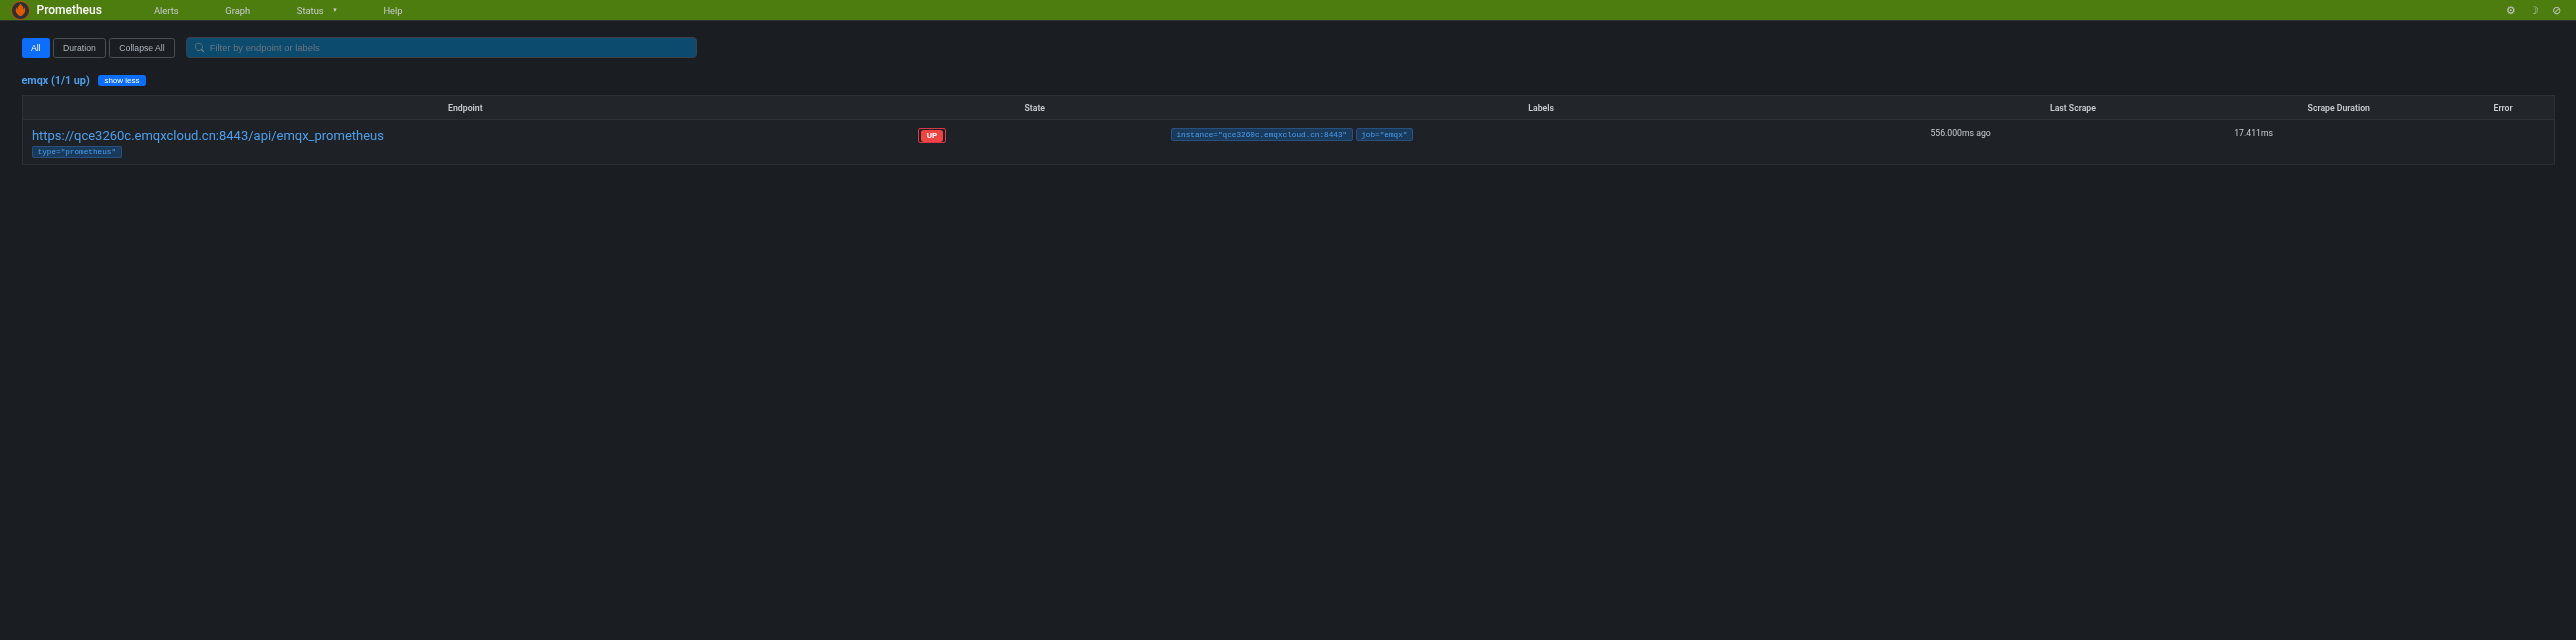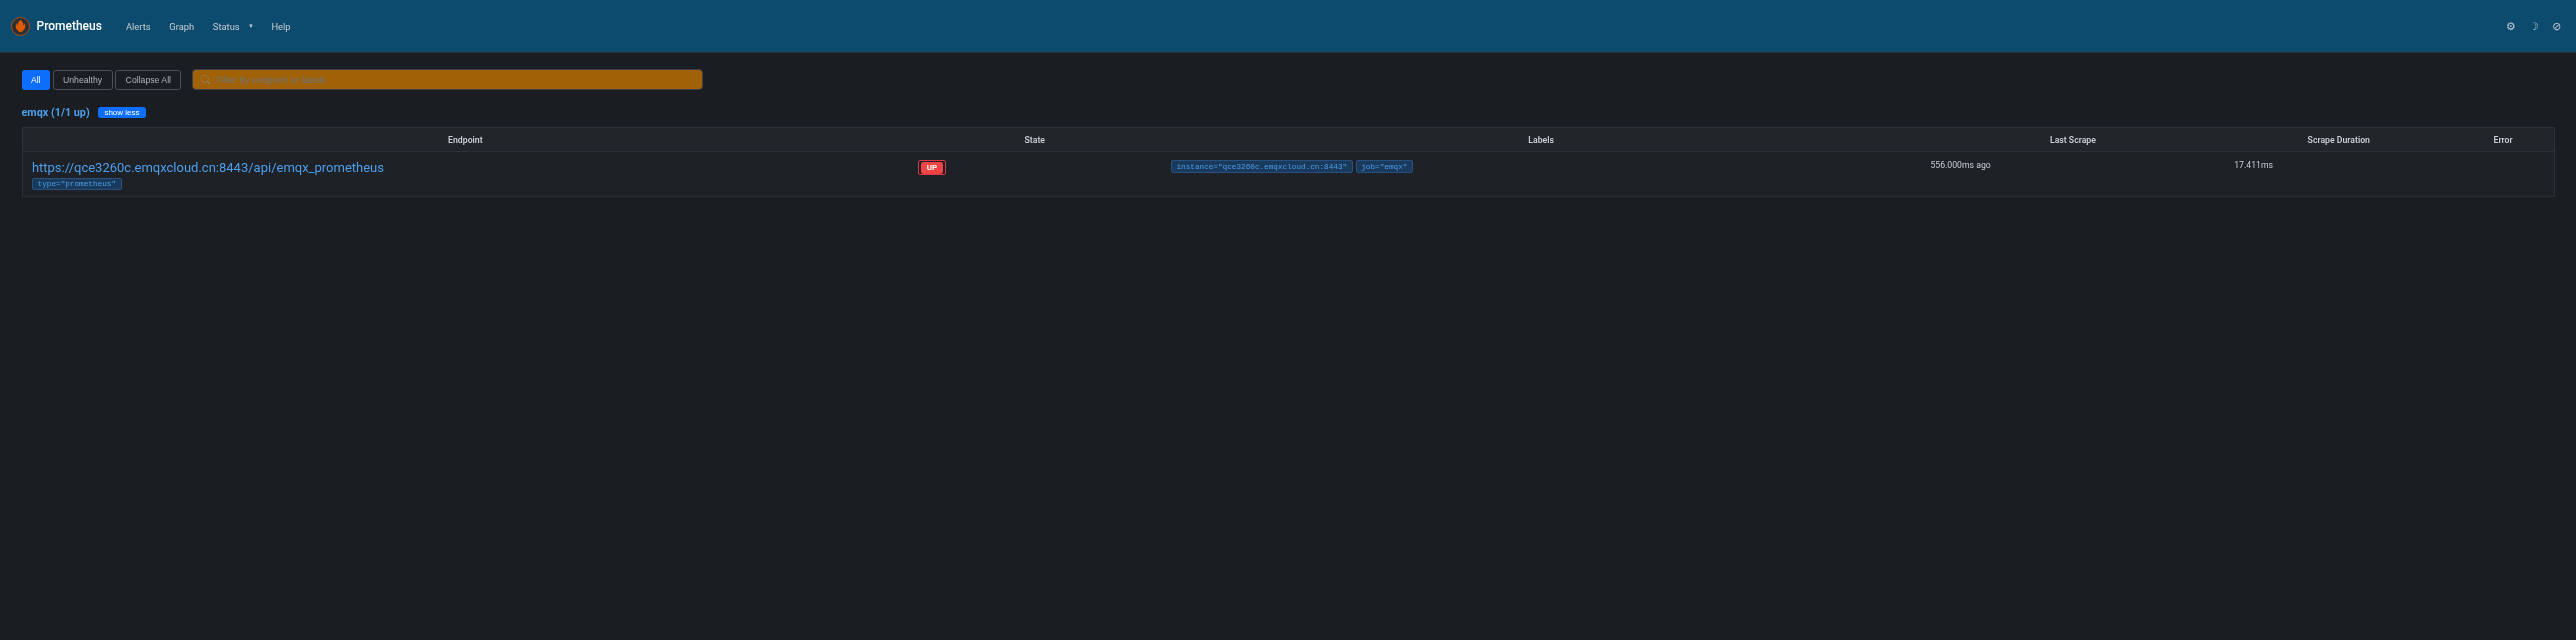--- a/index.html
+++ b/index.html
@@ -6,25 +6,25 @@
     body {
       background-color: #1a1d21;
       color: #d0d3d8;
       font-family: -apple-system, BlinkMacSystemFont, "Segoe UI", Roboto, Helvetica, Arial, sans-serif;
       font-size: 9.4px;
       min-height: 100vh;
     }
 
     
     .navbar {
-      background-color: #0c4a6e;
+      background-color: #4d7c0f;
       display: flex;
       align-items: center;
       padding: 0 10.8px;
-      height: 53px;
+      height: 21px;
       border-bottom: 0.7px solid #2e3136;
     }
     .navbar-brand {
       display: flex;
       align-items: center;
       gap: 6.7px;
       margin-right: 16px;
     }
     .brand-logo {
       width: 19px;
@@ -39,20 +39,21 @@
       display: flex;
       gap: 2.7px;
       flex: 1;
     }
     .nav-link {
       color: #c9cdd3;
       text-decoration: none;
       padding: 4px 8px;
       border-radius: 2.7px;
       font-size: 9.4px;
+      margin-left: 28px;
     }
     .nav-dropdown {
       display: flex;
       align-items: center;
       gap: 7px;
     }
     .navbar-icons {
       display: flex;
       align-items: center;
       gap: 5.4px;
@@ -109,21 +110,21 @@
       background-color: transparent;
       color: #adb5bd;
       border: 0.7px solid #495057;
     }
 
     .search-box {
       display: flex;
       align-items: center;
       flex: 1;
       max-width: 511px;
-      background-color: #a16207;
+      background-color: #0c4a6e;
       border: 0.7px solid #3d4147;
       border-radius: 4px;
       padding: 4px 8px;
       gap: 5.4px;
     }
     .search-icon-wrap {
       color: #888;
       font-size: 10px;
       display: flex;
       align-items: center;
@@ -269,21 +270,21 @@
     </button>
   </div>
 </nav>
 
 <div class="main-content">
 
 
   <div class="filter-bar">
     <div class="filter-buttons">
       <button class="btn btn-primary">All</button>
-      <button class="btn btn-outline">Unhealthy</button>
+      <button class="btn btn-outline">Duration</button>
       <button class="btn btn-outline">Collapse All</button>
     </div>
 
     <div class="search-box">
       <span class="search-icon-wrap">
         <svg width="9.4" height="9.4" viewBox="0 0 16 16" fill="currentColor">
           <path d="M11.742 10.344a6.5 6.5 0 1 0-1.397 1.398h-.001c.03.04.062.078.098.115l3.85 3.85a1 1 0 0 0 1.415-1.414l-3.85-3.85a1.007 1.007 0 0 0-.115-.099zm-5.242 1.656a5.5 5.5 0 1 1 0-11 5.5 5.5 0 0 1 0 11z"></path>
         </svg>
       </span>
       <input class="search-input" type="text" placeholder="Filter by endpoint or labels" style="">

